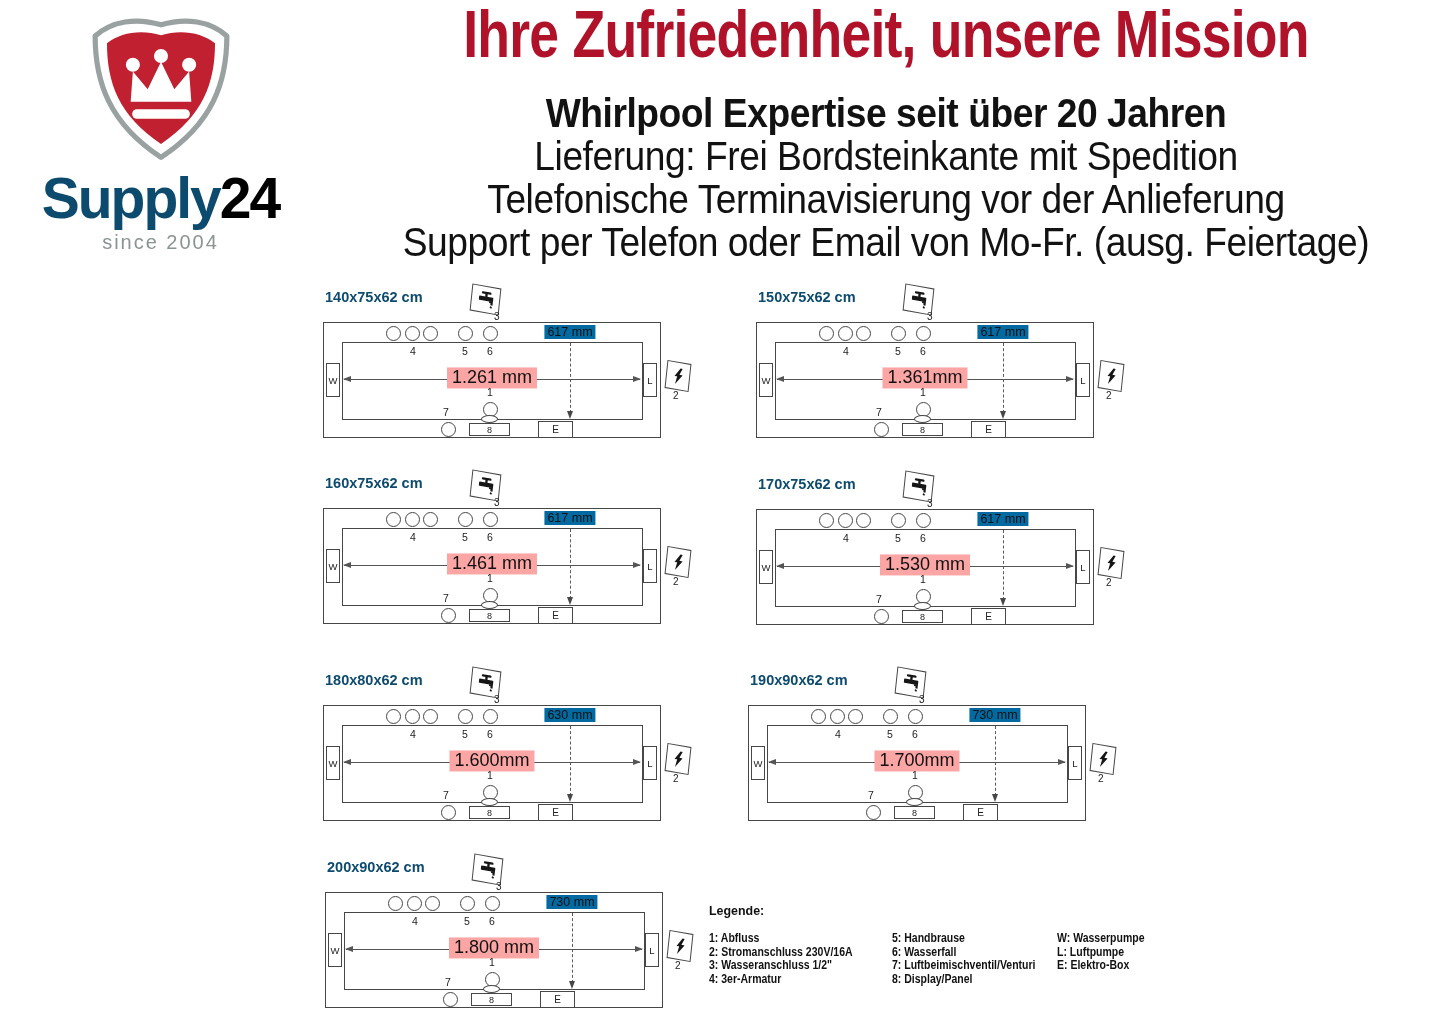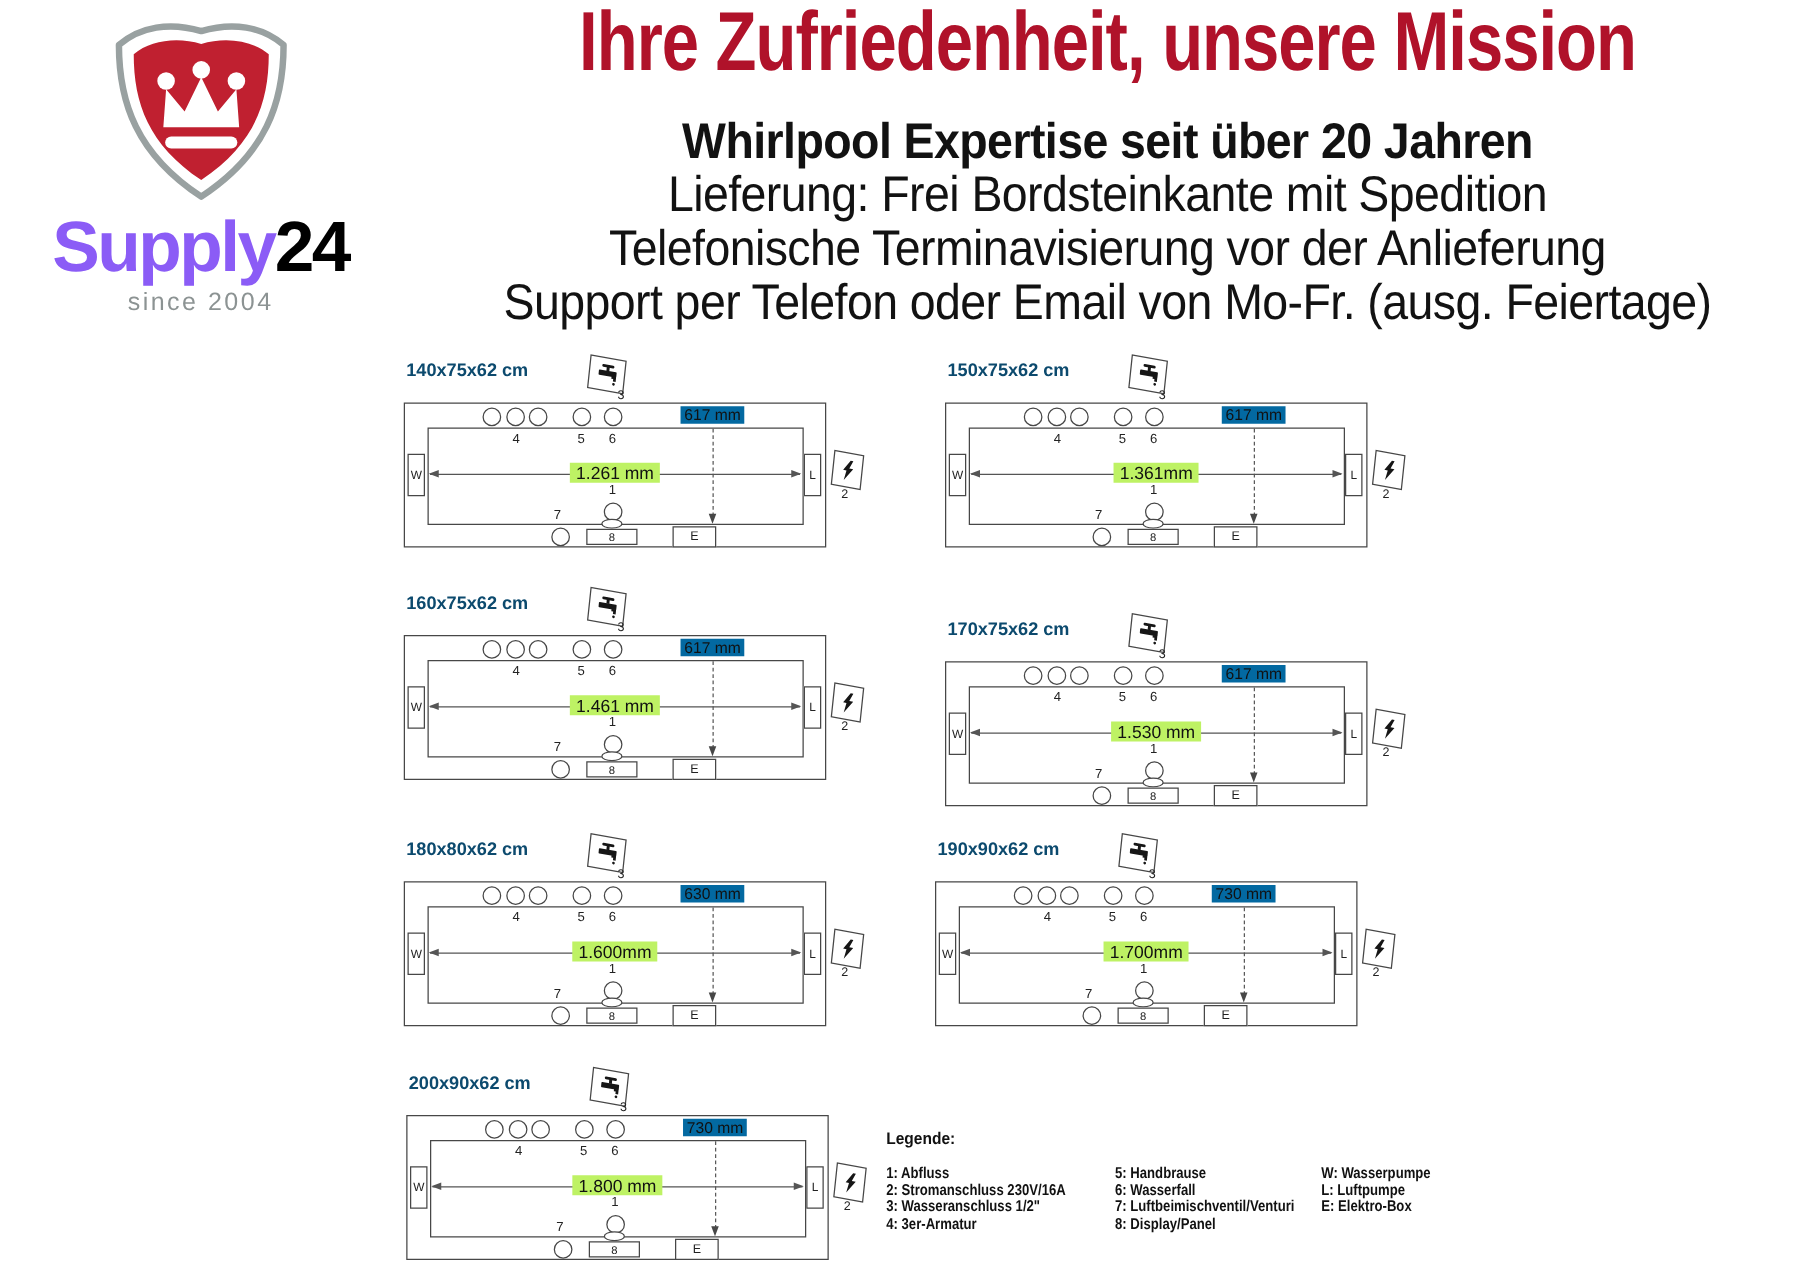--- a/index.html
+++ b/index.html
@@ -17,21 +17,21 @@
   .sub {
     position:absolute; left:330px; top:92px; width:1112px; text-align:center;
     font-size:40px; line-height:43px; letter-spacing:-0.5px; color:#121212;
     transform:scaleX(0.93); white-space:nowrap;
   }
   .sub .s-bold { font-weight:bold; }
   
   .logo { position:absolute; left:8px; top:12px; width:305px; text-align:center; }
   .logo svg { display:block; margin:0 auto; }
   .brand { font-size:57px; font-weight:bold; letter-spacing:-2px; line-height:52px; margin-top:10px; white-space:nowrap; }
-  .brand .b1 { color:#8b5cf6; }
+  .brand .b1 { color:#0c4a6e; }
   .brand .b2 { color:#000000; }
   .since { font-size:20px; color:#8c9393; letter-spacing:2px; margin-top:7px; }
   
   .dg { position:absolute; width:336px; height:114px; border:1.6px solid #474747; background:#fff; }
   .dg-title { position:absolute; left:1px; top:-34px; font-size:14.5px; font-weight:bold; color:#0c4a6e; white-space:nowrap; }
   .dg-inner { position:absolute; left:18px; top:19px; width:299px; height:76px; border:1.6px solid #474747; }
   .circle { position:absolute; width:15px; height:15px; border:1.5px solid #474747; border-radius:50%; background:#fff; box-sizing:border-box; }
   .c-a1 { left:62px;  top:2.5px; }
   .c-a2 { left:80.5px; top:2.5px; }
   .c-a3 { left:99px;  top:2.5px; }
@@ -46,21 +46,21 @@
   .dashline { position:absolute; left:246px; top:20px; height:70px; width:0; border-left:1.3px dashed #5a5a5a; }
   .dash-arrow { position:absolute; left:242.5px; top:88px; width:0; height:0;
     border-left:3.6px solid transparent; border-right:3.6px solid transparent; border-top:8px solid #474747; }
   .depth-label { position:absolute; left:246px; top:2px; transform:translateX(-50%);
     font-size:12.5px; color:#111; background:#0369a1; padding:0 3px; white-space:nowrap; }
   .mline { position:absolute; left:20px; top:56px; width:296px; height:0; border-top:1.2px solid #555; }
   .arr { position:absolute; top:52.7px; width:0; height:0; border-top:3.4px solid transparent; border-bottom:3.4px solid transparent; }
   .arr-l { left:19px;  border-right:8px solid #555; }
   .arr-r { left:309px; border-left:8px solid #555; }
   .len-label { position:absolute; left:168px; top:56px; transform:translate(-50%,-55%);
-    font-size:14px; color:#111; background:#bef264; padding:0 5px; white-space:nowrap; }
+    font-size:18px; color:#111; background:#fca5a5; padding:0 5px; white-space:nowrap; }
   .sidebox { position:absolute; width:12px; height:32px; border:1.5px solid #474747; background:#fff;
     display:flex; align-items:center; justify-content:center; font-size:9.5px; color:#222; z-index:3; box-sizing:content-box; }
   .wbox { left:2px;  top:40px; }
   .lbox { left:319px; top:40px; }
   .drain-c { left:158.5px; top:79px; z-index:2; }
   .drain-e { position:absolute; left:157px; top:92px; width:17px; height:8px; border:1.5px solid #474747;
     border-radius:50%; background:#fff; z-index:2; box-sizing:border-box; }
   .c7 { left:117px; top:98.5px; z-index:2; }
   .box8 { position:absolute; left:145px; top:100px; width:39px; height:11px; border:1.4px solid #474747;
     background:#fff; z-index:2; display:flex; align-items:center; justify-content:center; font-size:9px; color:#222; box-sizing:content-box; }
@@ -319,21 +319,21 @@
 
     <div class="bolt">
       <div class="bolt-frame">
         <svg width="11" height="19" viewBox="0 0 14 22">
           <path d="M8.6,0.5 L2,11 h3.4 L3.6,21 L12,8.6 H8 L11.3,0.5 Z" fill="#161616"></path>
         </svg>
       </div>
       <span class="bolt-num">2</span>
     </div>
   </div>
-    <div class="dg" style="left: 756px; top: 509px; margin-top: 20px;">
+    <div class="dg" style="left: 756px; top: 509px;">
     <div class="dg-title">170x75x62 cm</div>
 
     <div class="tap">
       <div class="tap-frame">
         <svg width="20" height="17" viewBox="0 0 24 20">
           <g fill="#161616">
             <rect x="6.2" y="0.8" width="11.6" height="2.6" rx="1.2"></rect>
             <rect x="10.6" y="1.4" width="2.8" height="5.4"></rect>
             <rect x="3.5" y="6.5" width="17" height="5" rx="0.8"></rect>
             <path d="M16,11 h4.4 v4.8 h-2.6 v-2.4 h-1.8 Z"></path>

